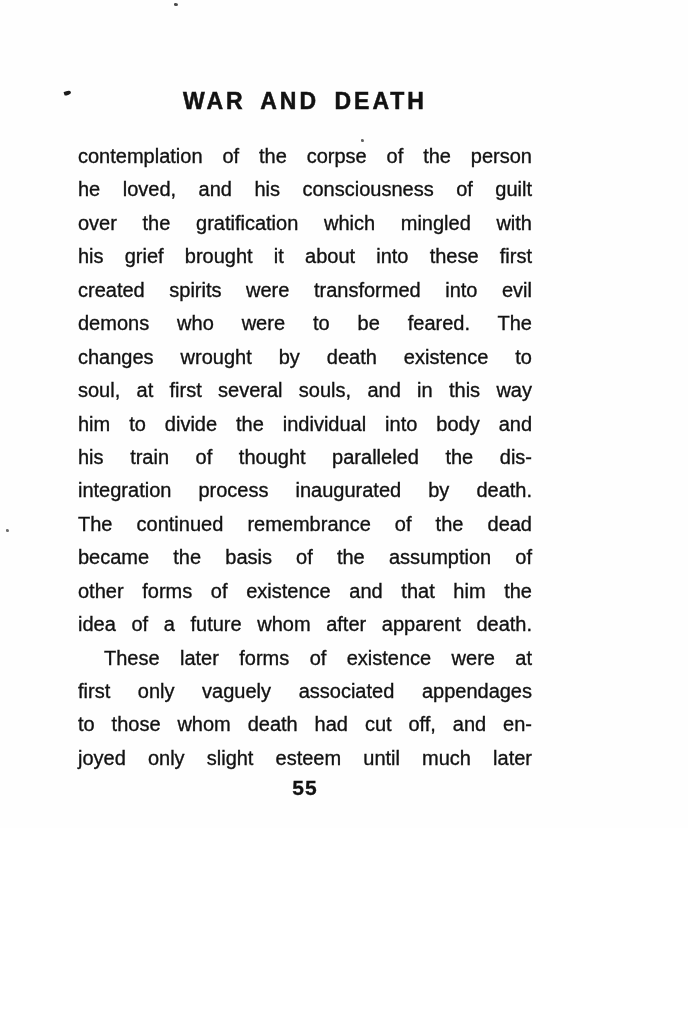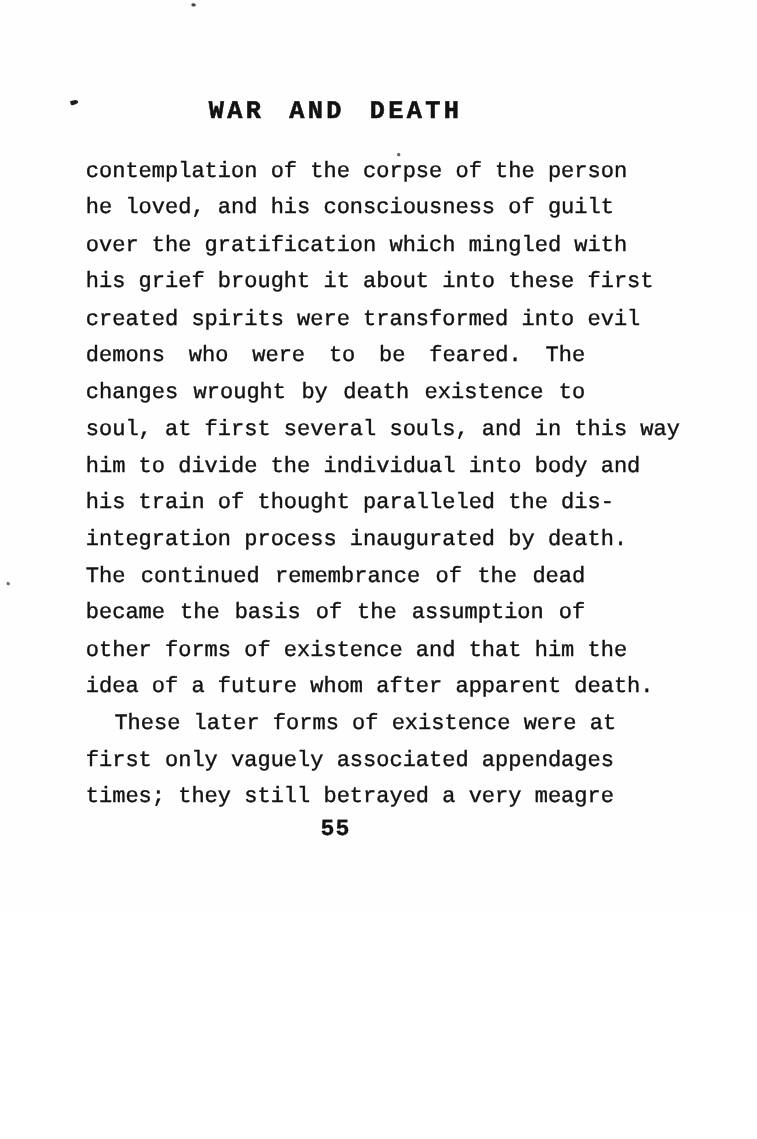--- a/index.html
+++ b/index.html
@@ -6,21 +6,21 @@
     margin: 0;
     padding: 0;
     background: #ffffff;
   }
   .page {
     position: relative;
     width: 688px;
     height: 828px;
     background: #fefefe;
     overflow: hidden;
-    font-family: Liberation Mono, monospace;
+    font-family: Liberation Sans, sans-serif;
     color: #121212;
     -webkit-text-stroke: 0.35px #121212;
   }
   .column {
     position: absolute;
     left: 78px;
     top: 88px;
     width: 454px;
   }
   .header {
@@ -90,18 +90,19 @@
         <div class="line">soul, at first several souls, and in this way</div>
         <div class="line">him to divide the individual into body and</div>
         <div class="line">his train of thought paralleled the dis-</div>
         <div class="line">integration process inaugurated by death.</div>
         <div class="line">The continued remembrance of the dead</div>
         <div class="line">became the basis of the assumption of</div>
         <div class="line">other forms of existence and that him the</div>
         <div class="line">idea of a future whom after apparent death.</div>
         <div class="line indent">These later forms of existence were at</div>
         <div class="line">first only vaguely associated appendages</div>
-        <div class="line">times; they still betrayed a very meagre</div>
+        <div class="line">to those whom death had cut off, and en-</div>
+        <div class="line">joyed only slight esteem until much later</div>
       </div>
 
     <div class="page-number">55</div>
   </div>
 </div>
 
 </body></html>

